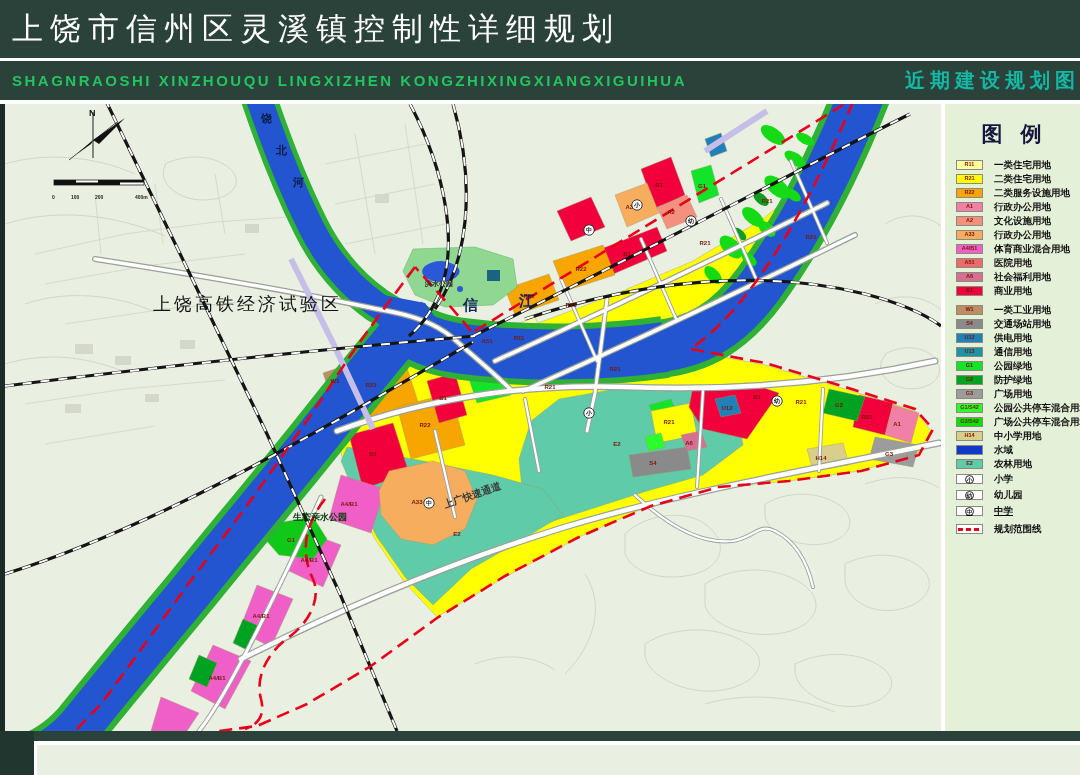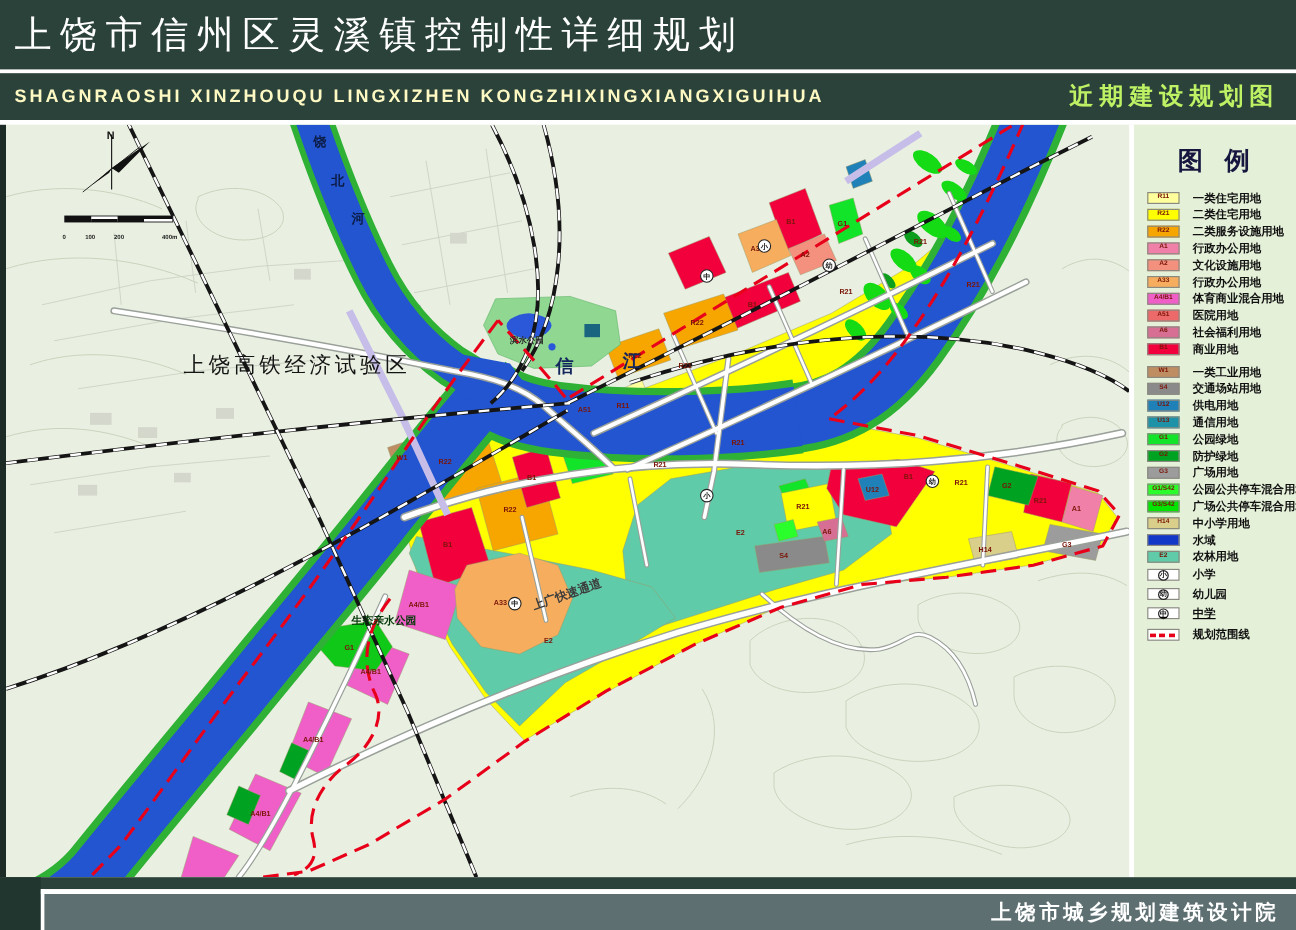--- a/index.html
+++ b/index.html
@@ -7,22 +7,22 @@
     --boundary:#E8001A; --river:#2355D0;
   }
   *{margin:0;padding:0;box-sizing:border-box}
   body{font-family:"Liberation Sans",sans-serif;background:#777}
   .page{position:relative;width:1080px;height:775px;background:var(--map-bg);overflow:hidden}
   
   .bar1{position:absolute;left:0;top:0;width:1080px;height:58px;background:var(--header-bg);display:flex;align-items:center}
   .bar1 .t{color:#fff;font-size:31px;font-weight:normal;letter-spacing:7px;padding-left:12px;white-space:nowrap}
   .sep1{position:absolute;left:0;top:58px;width:1080px;height:3px;background:#fff}
   .bar2{position:absolute;left:0;top:61px;width:1080px;height:39px;background:var(--header-bg);display:flex;align-items:center;justify-content:space-between}
-  .bar2 .sub{color:#fef9c3;font-size:15px;font-weight:bold;letter-spacing:2.5px;padding-left:12px;white-space:nowrap}
-  .bar2 .mapname{color:#bef264;font-size:20px;font-weight:bold;letter-spacing:5px;padding-right:14px;white-space:nowrap}
+  .bar2 .sub{color:#22c55e;font-size:15px;font-weight:bold;letter-spacing:2.5px;padding-left:12px;white-space:nowrap}
+  .bar2 .mapname{color:#14b8a6;font-size:20px;font-weight:bold;letter-spacing:5px;white-space:nowrap}
   .sep2{position:absolute;left:0;top:100px;width:1080px;height:4px;background:#fff}
   
   .main{position:absolute;left:0;top:104px;width:1080px;height:627px}
   .leftstrip{position:absolute;left:0;top:0;width:5px;height:627px;background:#1D2B26}
   .mappanel{position:absolute;left:5px;top:0;width:936px;height:627px;background:var(--map-bg);overflow:hidden}
   .vdiv{position:absolute;left:941px;top:0;width:4px;height:627px;background:#fff}
   .legend{position:absolute;left:945px;top:0;width:135px;height:627px;background:var(--legend-bg);overflow:hidden}
   .legend h2{font-size:21px;font-weight:bold;color:#16163E;text-align:center;letter-spacing:18px;padding:16px 0 10px 16px;white-space:nowrap}
   .lrow{display:flex;align-items:center;height:14px;padding-left:11px}
   .sw{position:relative;width:27px;height:10px;flex:0 0 27px;border:0.5px solid #8a8a80;display:flex;align-items:center;justify-content:center}
@@ -530,19 +530,16 @@
               <span class="dashline"></span>
             </span>
             <span class="llabel">规划范围线</span>
           </div>
         </div>
     </div>
   </div>
 
   <div class="fstrip"></div>
   <div class="fsep"></div>
-  <div class="fbar">
-    <div class="org">上饶市城乡规划建筑设计院</div>
-  </div>
   <div class="fblock"></div>
   <div class="fblocksep"></div>
 
 </div>
 
 </body></html>

